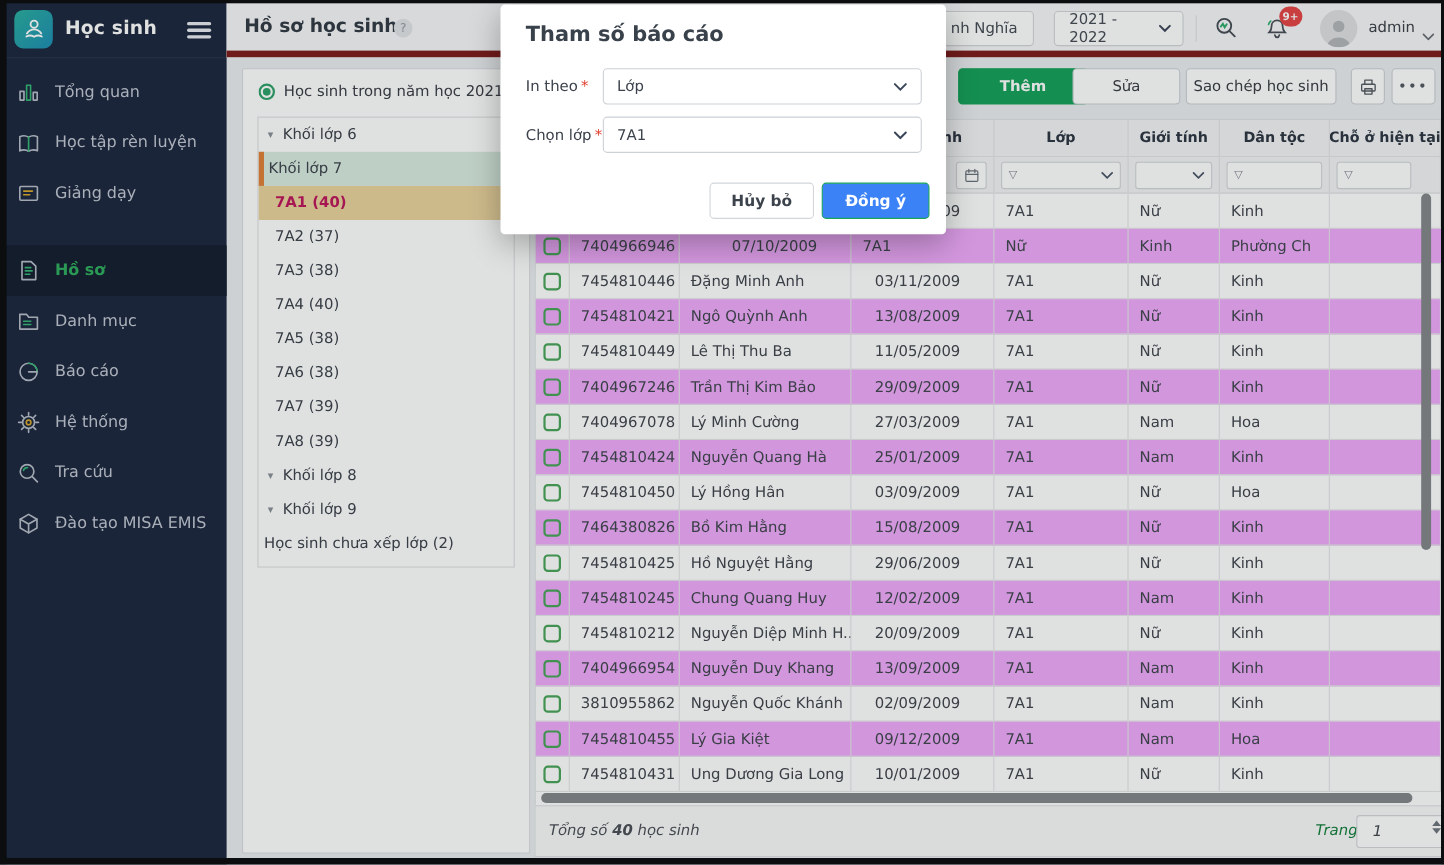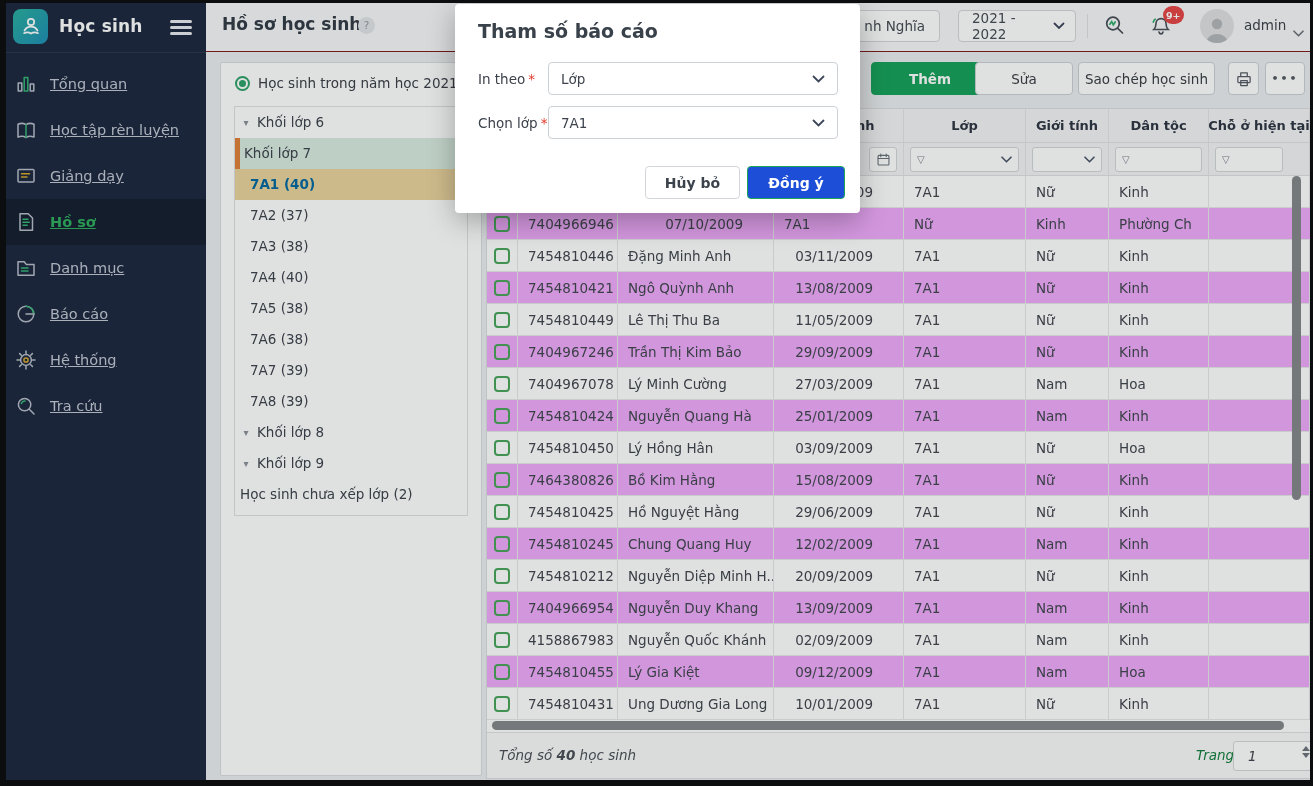--- a/index.html
+++ b/index.html
@@ -17,27 +17,27 @@
   
   #sidebar{position:absolute;left:0;top:0;width:206px;height:786px;background:#1e2940;z-index:5;}
   .side-head{position:relative;height:53px;display:flex;align-items:center;padding-left:13px;border-bottom:1px solid rgba(255,255,255,.07);}
   .logo{width:35px;height:35px;border-radius:8px;background:linear-gradient(135deg,#2bb0a0,#1f8fb5);display:flex;align-items:center;justify-content:center;flex:0 0 auto;}
   .app-title{color:#fff;font-size:17px;font-weight:bold;margin-left:11px;letter-spacing:.2px;}
   .burger{position:absolute;right:14px;top:17px;width:22px;cursor:pointer;}
   .burger i{display:block;height:2.6px;background:#e8ecf2;margin:3.4px 0;border-radius:2px;}
   #side-menu{padding-top:8px;}
   .side-item{position:relative;height:46px;display:flex;align-items:center;padding-left:14px;cursor:pointer;}
   .side-item .s-icon{width:24px;height:24px;display:flex;align-items:center;justify-content:center;}
-  .side-item .s-label{margin-left:12px;font-size:14.5px;color:#c2c8d3;text-decoration:underline;}
-  .side-item.active{background:#161f30;}
+  .side-item .s-label{margin-left:12px;font-size:14.5px;color:#c2c8d3;}
+  .side-item.active{background:#161f30;margin-top:24px;}
   .side-item.active::before{content:"";position:absolute;left:0;top:0;width:4px;height:100%;background:#2aa34f;}
   .side-item.active .s-label{color:#2fae5f;font-weight:600;}
 
   
-  #topbar{position:absolute;left:206px;top:0;width:1107px;height:52px;background:#f6f7f8;border-bottom:1px solid #7f1d1d;z-index:5;}
+  #topbar{position:absolute;left:206px;top:0;width:1107px;height:52px;background:#f6f7f8;border-bottom:6px solid #7f1d1d;z-index:5;}
   .pg-title{position:absolute;left:16px;top:14px;font-size:17px;font-weight:bold;color:#333b46;}
   .help-badge{position:absolute;left:152px;top:17px;width:17px;height:17px;border-radius:50%;background:#e3e5e8;color:#959ba3;font-size:11px;display:flex;align-items:center;justify-content:center;cursor:pointer;}
   .school-box{position:absolute;left:484px;top:10px;width:250px;height:32px;border:1px solid #d4d7da;border-radius:4px;background:#fff;display:flex;align-items:center;justify-content:flex-end;padding-right:14px;font-size:13.5px;color:#474d55;}
   .year-box{position:absolute;left:752px;top:10px;width:118px;height:32px;border:1px solid #d4d7da;border-radius:4px;background:#fff;display:flex;align-items:center;padding:0 10px 0 13px;font-size:13.5px;color:#474d55;cursor:pointer;}
   .year-box .yv{flex:1;}
   .tb-sep{position:absolute;left:881px;top:14px;width:1px;height:24px;background:#dfe2e5;}
   .tb-ic{position:absolute;top:13px;width:26px;height:26px;display:flex;align-items:center;justify-content:center;cursor:pointer;}
   #ic-search{left:896px;}
   #ic-bell{left:942px;}
   .badge{position:absolute;left:15px;top:-7px;min-width:18px;height:18px;border-radius:9px;background:#e64545;color:#fff;font-size:9.5px;font-weight:bold;display:flex;align-items:center;justify-content:center;padding:0 3px;}
@@ -61,21 +61,21 @@
   .radio i{width:7px;height:7px;border-radius:50%;background:#2fa36a;}
   .radio-row .r-label{margin-left:8px;font-size:13.5px;color:#3c4148;}
   #tree{position:absolute;left:13px;top:43px;width:234px;height:410px;border:1px solid #dfe1e3;overflow:hidden;}
   .tnode{height:31px;line-height:31px;font-size:13.5px;color:#3e444d;display:flex;align-items:center;cursor:pointer;white-space:nowrap;}
   .tnode .arr{width:14px;font-size:10px;color:#8b9199;margin-right:4px;text-align:center;}
   .tnode.group{padding-left:4px;}
   .tnode.g-active{padding-left:4px;background:#d9ece1;position:relative;}
   .tnode.g-active::before{content:"";position:absolute;left:0;top:0;width:5px;height:100%;background:#e2813b;}
   .tnode.g-active span{padding-left:5px;}
   .tnode.cls{padding-left:15px;}
-  .tnode.cls.sel{background:#ebd49e;font-weight:bold;color:#0369a1;}
+  .tnode.cls.sel{background:#ebd49e;font-weight:bold;color:#be185d;}
   .tnode.leaf{padding-left:5px;}
 
   
   #table-card{position:absolute;left:280px;top:56px;width:825px;height:671px;background:#fff;border:1px solid #dcdee1;}
   .tgrid{display:grid;grid-template-columns:31px 100px 156px 130px 122px 83px 100px 1fr;}
   .thead{height:34px;background:#f3f4f5;border-bottom:1px solid #dfe1e3;}
   .thead .hc{display:flex;align-items:center;justify-content:center;font-size:13px;font-weight:600;color:#2f3744;border-right:1px solid #e3e4e6;overflow:hidden;white-space:nowrap;}
   .tfilter{height:33px;background:#f3f4f5;border-bottom:1px solid #dfe1e3;}
   .fc{display:flex;align-items:center;border-right:1px solid #e3e4e6;padding:0 4px;}
   .fbox{flex:1;height:25px;background:#fff;border:1px solid #d3d7da;border-radius:3px;display:flex;align-items:center;margin:0 2px;cursor:pointer;}
@@ -112,21 +112,21 @@
   #modal{position:absolute;left:455px;top:4px;width:405px;height:209px;background:#fff;border-radius:4px;box-shadow:0 8px 28px rgba(0,0,0,.28);z-index:60;}
   .m-title{position:absolute;left:23px;top:16px;font-size:19px;font-weight:600;color:#39414b;}
   .m-label{position:absolute;left:23px;font-size:13.5px;color:#3c424b;}
   .m-label .req{color:#e03e2d;margin-left:3px;}
   .m-select{position:absolute;left:93px;width:290px;height:33px;border:1px solid #ccd1d6;border-radius:4px;background:#fff;display:flex;align-items:center;padding-left:12px;font-size:13.5px;color:#3d434d;cursor:pointer;}
   .m-select .mchev{margin-left:auto;margin-right:12px;display:flex;}
   #m-sel-1{top:58px;}
   #m-sel-2{top:102px;}
   .m-btn{position:absolute;top:162px;height:33px;border-radius:4px;font-size:14px;font-weight:600;display:flex;align-items:center;justify-content:center;cursor:pointer;}
   #m-cancel{left:190px;width:95px;background:#fff;border:1px solid #d2d6da;color:#3c434c;}
-  #m-ok{left:292px;width:98px;background:#1d4ed8;border:1px solid #1ba65a;color:#fff;font-weight:bold;}
+  #m-ok{left:292px;width:98px;background:#3b82f6;border:1px solid #1ba65a;color:#fff;font-weight:bold;}
 </style>
 </head>
 <body>
 
 <div id="app">
 
   <aside id="sidebar">
     <div class="side-head">
       <span class="logo">
         <svg width="22" height="22" viewBox="0 0 22 22" fill="none" stroke="#fff" stroke-width="1.7" stroke-linecap="round">
@@ -211,20 +211,29 @@
         </div>
         <div class="side-item">
           <span class="s-icon">
             <svg width="22" height="22" viewBox="0 0 22 22" fill="none" stroke="#b7bec9" stroke-width="1.5" stroke-linecap="round" stroke-linejoin="round">
               <circle cx="9.6" cy="9.6" r="6.2"></circle>
               <path d="M14.3 14.3 19 19"></path>
               <path d="M6.4 8.6c.5-1.5 2-2.6 3.6-2.5" stroke="#35b776"></path>
             </svg>
           </span>
           <span class="s-label">Tra cứu</span>
+        </div>
+        <div class="side-item">
+          <span class="s-icon">
+            <svg width="22" height="22" viewBox="0 0 22 22" fill="none" stroke="#b7bec9" stroke-width="1.5" stroke-linecap="round" stroke-linejoin="round">
+              <path d="M11 2.6 18.6 7v8L11 19.4 3.4 15V7z"></path>
+              <path d="M3.4 7 11 11.4 18.6 7M11 11.4v8"></path>
+            </svg>
+          </span>
+          <span class="s-label">Đào tạo MISA EMIS</span>
         </div>
       </nav>
   </aside>
 
   <div id="topbar">
     <span class="pg-title">Hồ sơ học sinh</span>
     <span class="help-badge">?</span>
     <div class="school-box">
       <span>nh Nghĩa</span>
     </div>
@@ -552,21 +561,21 @@
             <span class="c db">13/09/2009</span>
             <span class="c">7A1</span>
             <span class="c">Nam</span>
             <span class="c">Kinh</span>
             <span class="c ad"></span>
           </div>
           <div class="tgrid trow">
             <span class="c cbc">
               <span class="cbx"></span>
             </span>
-            <span class="c">4158867983</span>
+            <span class="c">3810955862</span>
             <span class="c">Nguyễn Quốc Khánh</span>
             <span class="c db">02/09/2009</span>
             <span class="c">7A1</span>
             <span class="c">Nam</span>
             <span class="c">Kinh</span>
             <span class="c ad"></span>
           </div>
           <div class="tgrid trow alt">
             <span class="c cbc">
               <span class="cbx"></span>

